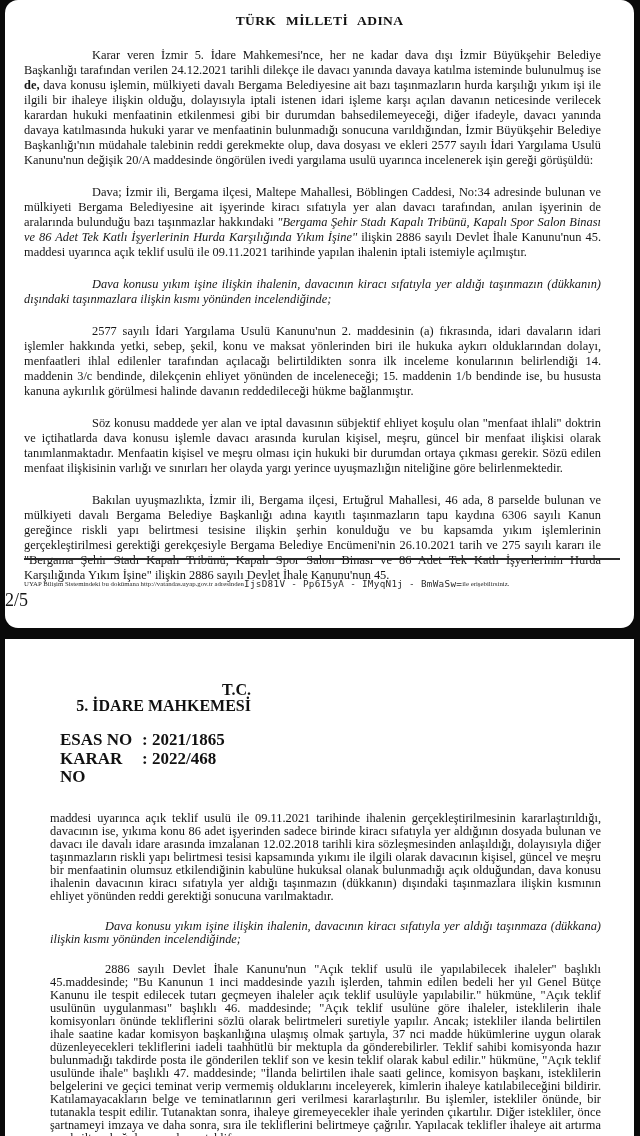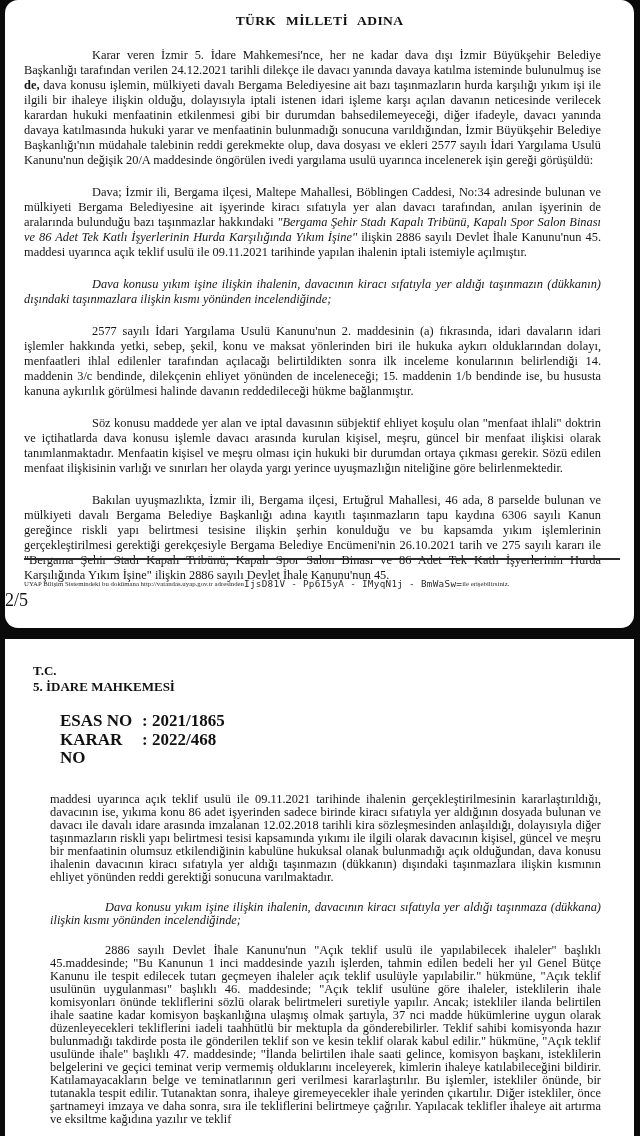--- a/index.html
+++ b/index.html
@@ -46,23 +46,23 @@
     display:flex; align-items:center; 
     white-space:nowrap; overflow:hidden;
   }
   .footer-small { font-size:6.8px; color:#2a2a2a; }
   .footer-code {
     font-family:"DejaVu Sans Mono", monospace;
     font-size:9.3px; color:#2a2a2a; letter-spacing:0.3px;
   }
 
   .court-header {
-    margin:24px 0 0 28px; width:218px;
-    text-align:left; font-weight:bold;
-    font-size:13px; line-height:15.5px; color:#111;
+    margin:43px 0 0 28px; width:218px;
+    text-align:right; font-weight:bold;
+    font-size:16px; line-height:15.5px; color:#111;
   }
   .case-block { margin:18px 0 0 55px; }
   .case-row {
     display:flex; font-weight:bold;
     font-size:17px; line-height:18.5px; color:#111;
   }
   .case-label { width:82px; }
 </style>
 </head>
 <body>

